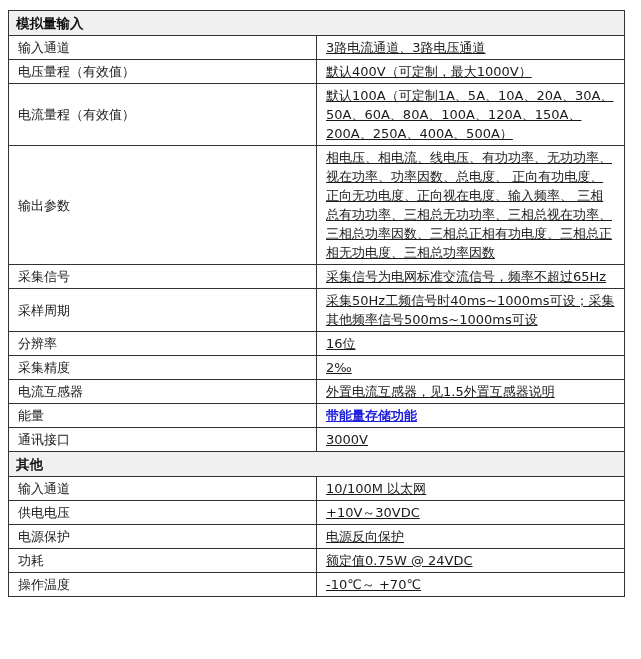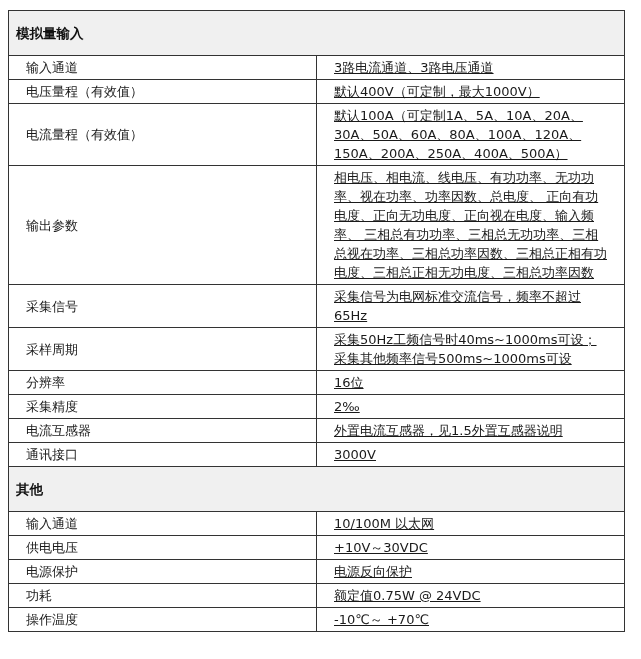--- a/index.html
+++ b/index.html
@@ -14,38 +14,38 @@
   }
   table.spec-table {
     width: 617px;
     border-collapse: collapse;
     table-layout: fixed;
     font-size: 13px;
     color: #1a1a1a;
   }
   table.spec-table td {
     border: 1px solid var(--border-color, #333333);
-    padding: 2px 17px;
+    padding: 2px 9px;
     line-height: 19px;
     vertical-align: middle;
     overflow: hidden;
   }
   td.label-cell {
     width: 162px;
   }
   td.value-cell {
     width: 455px;
     text-decoration: underline;
   }
   tr.section-row td {
     background: var(--section-bg, #f0f0f0);
     font-weight: bold;
     font-size: 13.5px;
     color: #111111;
-    padding: 12px 7px;
+    padding: 2px 7px;
     line-height: 20px;
   }
   td.value-cell.highlight {
     color: var(--highlight-color, #2222dd);
     font-weight: bold;
   }
 </style>
 </head>
 <body style="background: rgb(255, 255, 255);">
 
@@ -85,20 +85,24 @@
         </tr>
         <tr>
           <td class="label-cell">采集精度</td>
           <td class="value-cell">2‰</td>
         </tr>
         <tr>
           <td class="label-cell">电流互感器</td>
           <td class="value-cell">外置电流互感器，见1.5外置互感器说明</td>
         </tr>
         <tr>
+          <td class="label-cell">能量</td>
+          <td class="value-cell highlight">带能量存储功能</td>
+        </tr>
+        <tr>
           <td class="label-cell">通讯接口</td>
           <td class="value-cell">3000V</td>
         </tr>
         <tr class="section-row">
           <td colspan="2">其他</td>
         </tr>
         <tr>
           <td class="label-cell">输入通道</td>
           <td class="value-cell">10/100M 以太网</td>
         </tr>

